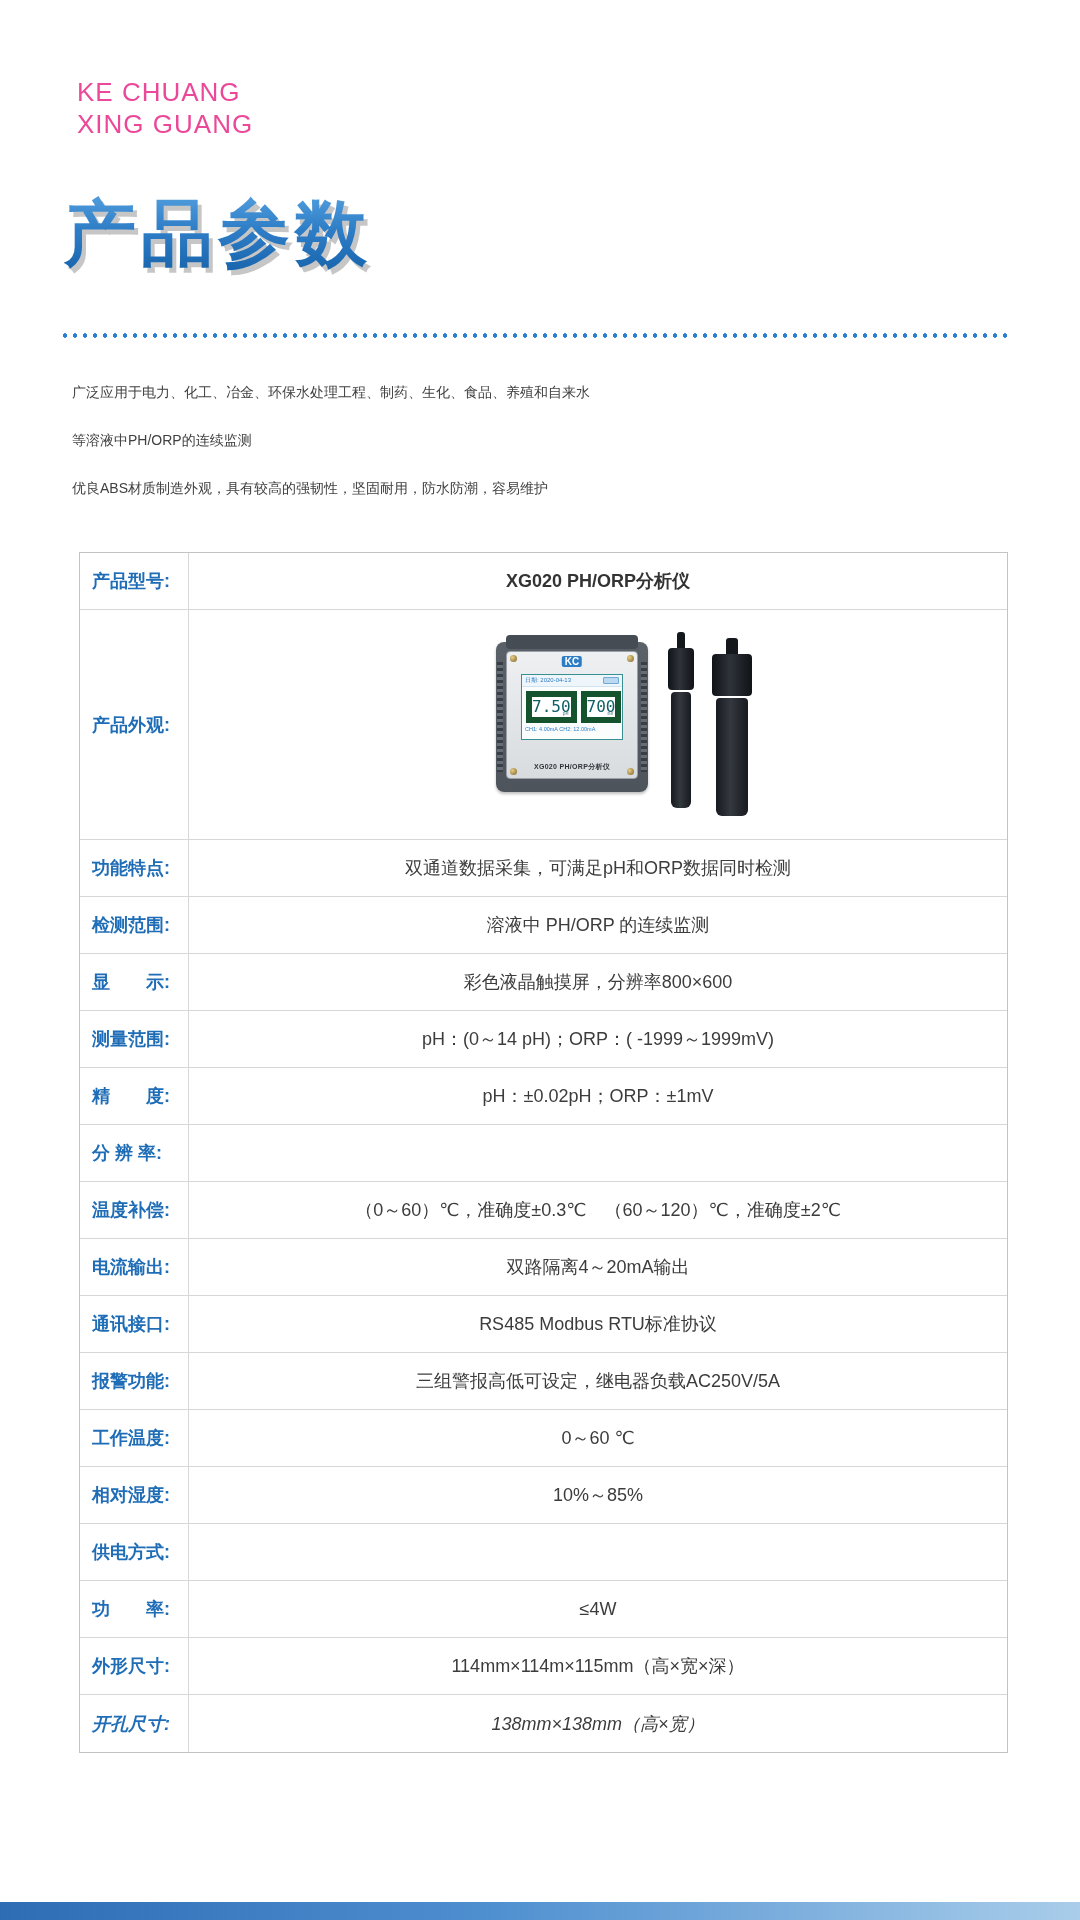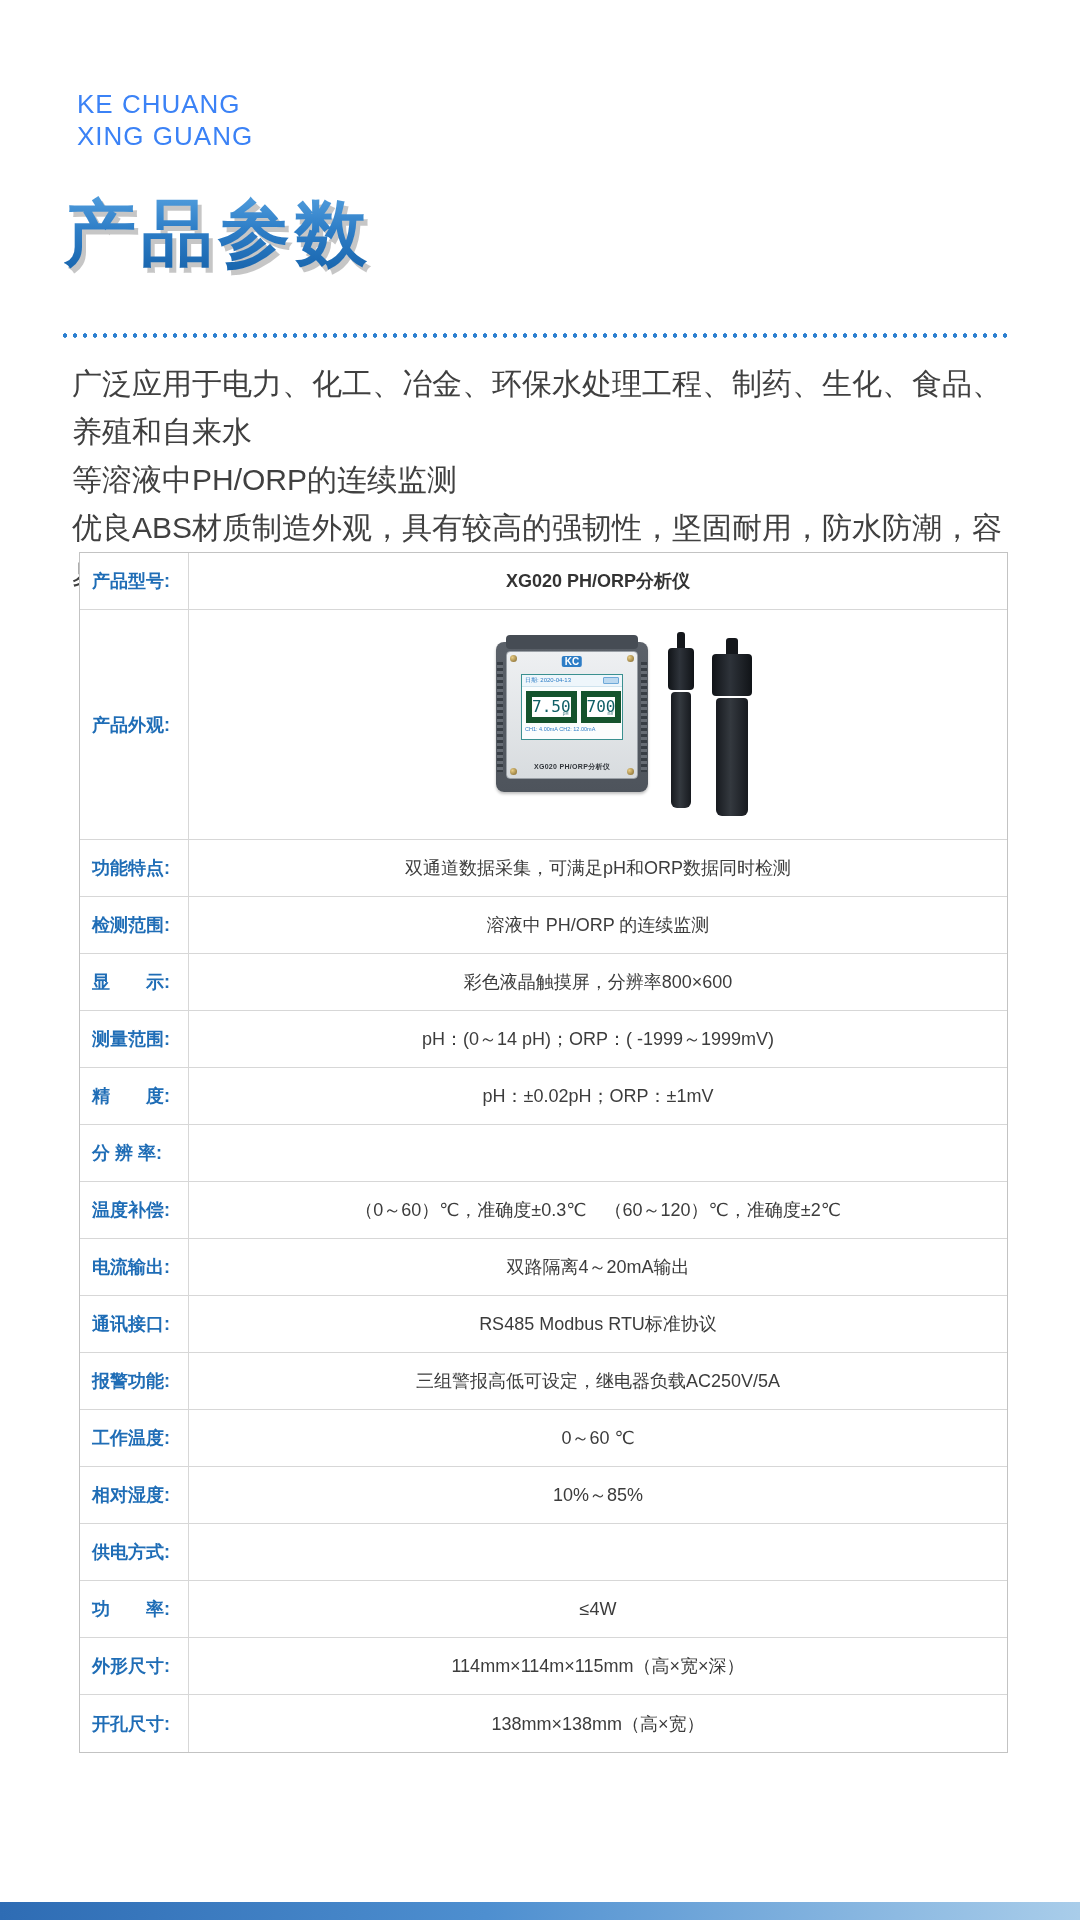--- a/index.html
+++ b/index.html
@@ -2,41 +2,41 @@
 <html><head>
 <meta charset="utf-8">
 <style>
   * { margin:0; padding:0; box-sizing:border-box; }
   html,body { background:#fff; }
   .page {
     position:relative; width:1080px; height:1920px; background:#ffffff;
     overflow:hidden; font-family:"Liberation Sans","DejaVu Sans",sans-serif;
   }
   
-  .brand { position:absolute; left:77px; top:88px; font-size:26px; line-height:32px;
-    color:#3b82f6; font-weight:500; letter-spacing:1px; }
+  .brand { position:absolute; left:77px; top:76px; font-size:26px; line-height:32px;
+    color:#ec4899; font-weight:500; letter-spacing:1px; }
   
   .page-title {
     position:absolute; left:64px; top:186px; font-size:72px; font-weight:900; letter-spacing:5px;
     background:linear-gradient(180deg,#5aa5e2 0%, #2e7ec7 45%, #135fa7 100%);
     -webkit-background-clip:text; background-clip:text; color:transparent;
     filter:drop-shadow(4px 5px 0 #c6c6c6);
   }
   
   .dotted { position:absolute; left:62px; top:332px; width:950px; height:7px;
     background-image:radial-gradient(circle at 3px 3.5px, #2b7fd0 2px, rgba(0,0,0,0) 2.5px);
     background-size:10px 7px; background-repeat:repeat-x; }
   
-  .intro { position:absolute; left:72px; top:360px; width:950px;
-    font-size:30px; color:#404040; line-height:48px; }
+  .intro { position:absolute; left:72px; top:368px; width:950px;
+    font-size:14px; color:#404040; line-height:48px; }
   
   .spec-table { position:absolute; left:79px; top:552px; width:929px;
     border:1px solid #c3c3c3; background:#fff; }
   .t-row { display:flex; height:57px; border-bottom:1px solid #d7d7d7; }
-  .t-row:last-child { border-bottom:none; }
+  .t-row:last-child { border-bottom:none;font-style:italic; }
   .t-row-img { height:230px; }
   .t-label { flex:0 0 109px; width:109px; border-right:1px solid #d7d7d7;
     display:flex; align-items:center; padding-left:12px;
     color:#1f6db6; font-weight:700; font-size:18px; white-space:pre; }
   .t-value { flex:1; display:flex; align-items:center; justify-content:center;
     font-size:18px; color:#3c3c3c; text-align:center; }
   .t-bold { font-weight:700; color:#333; }
   
   .device-scene { position:relative; width:260px; height:190px; transform:translateX(28px); }
   .device { position:absolute; left:0; top:12px; width:152px; height:150px;

